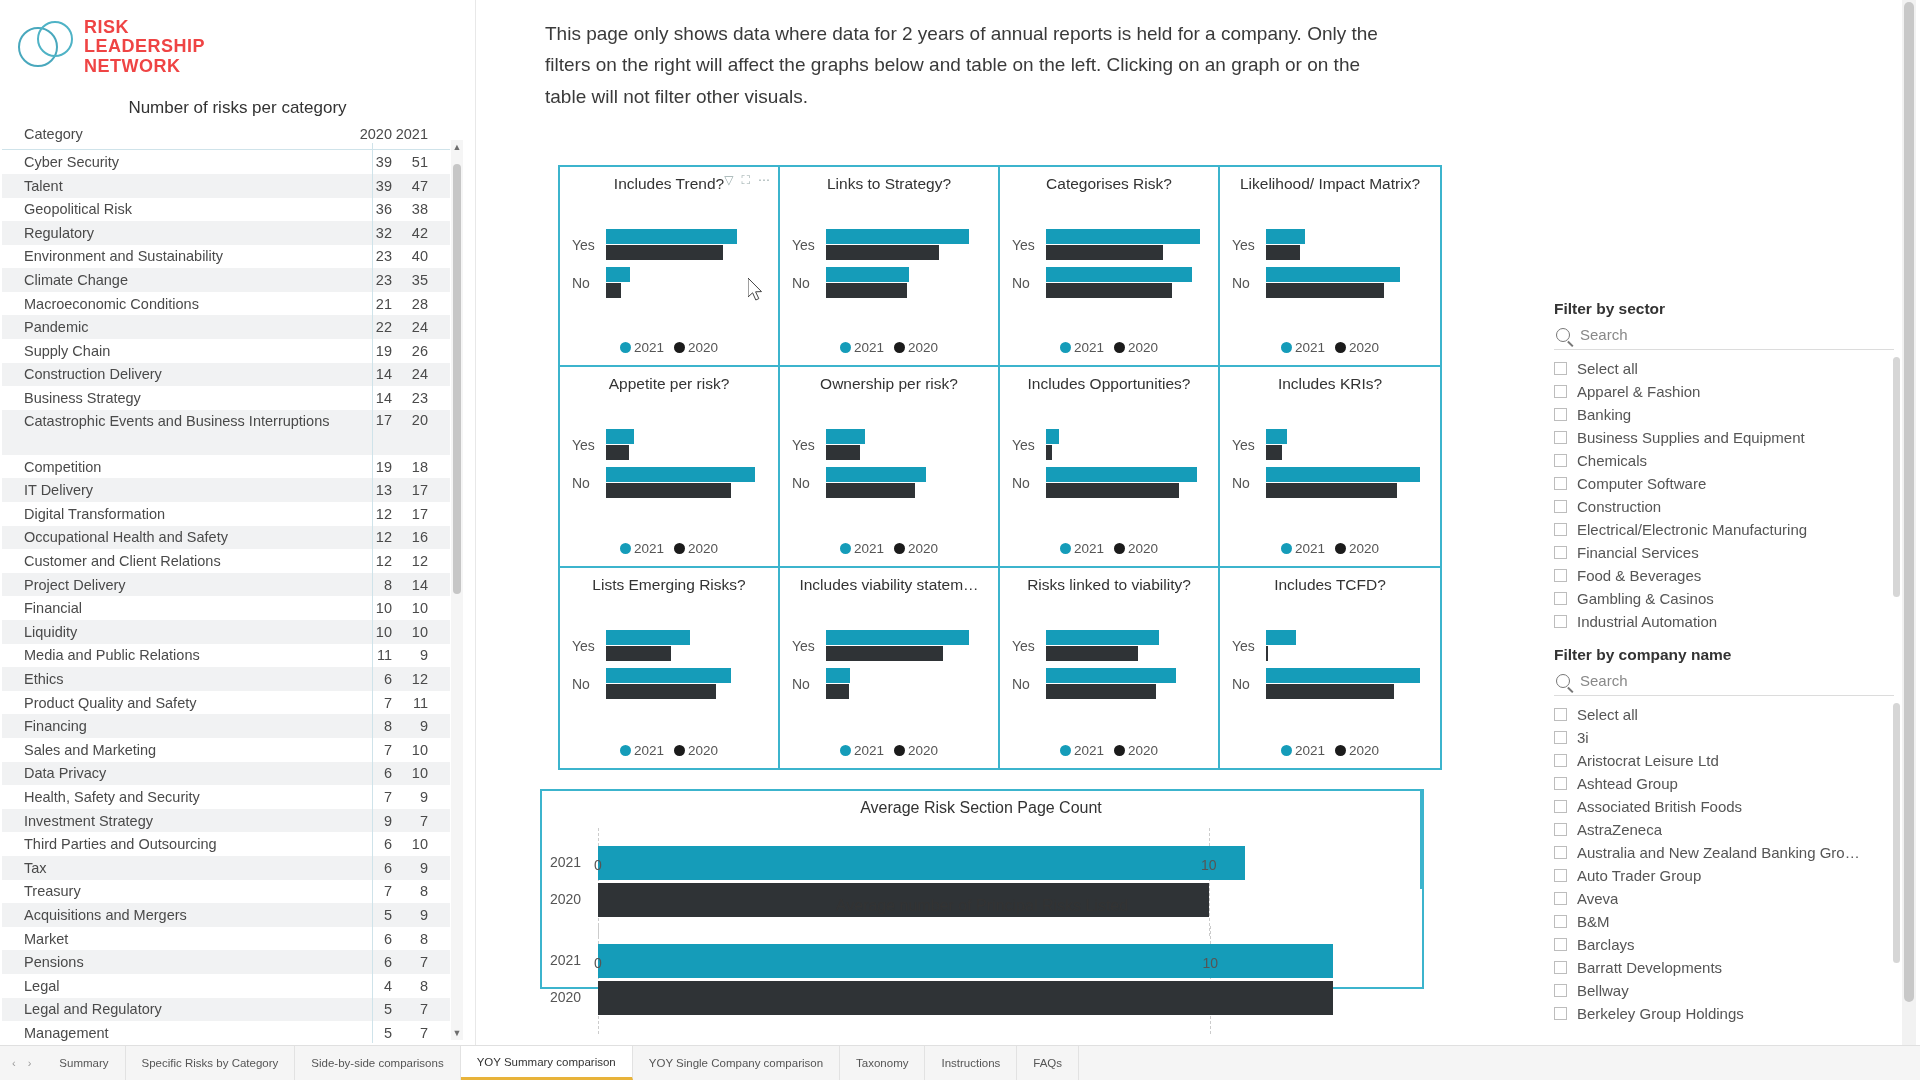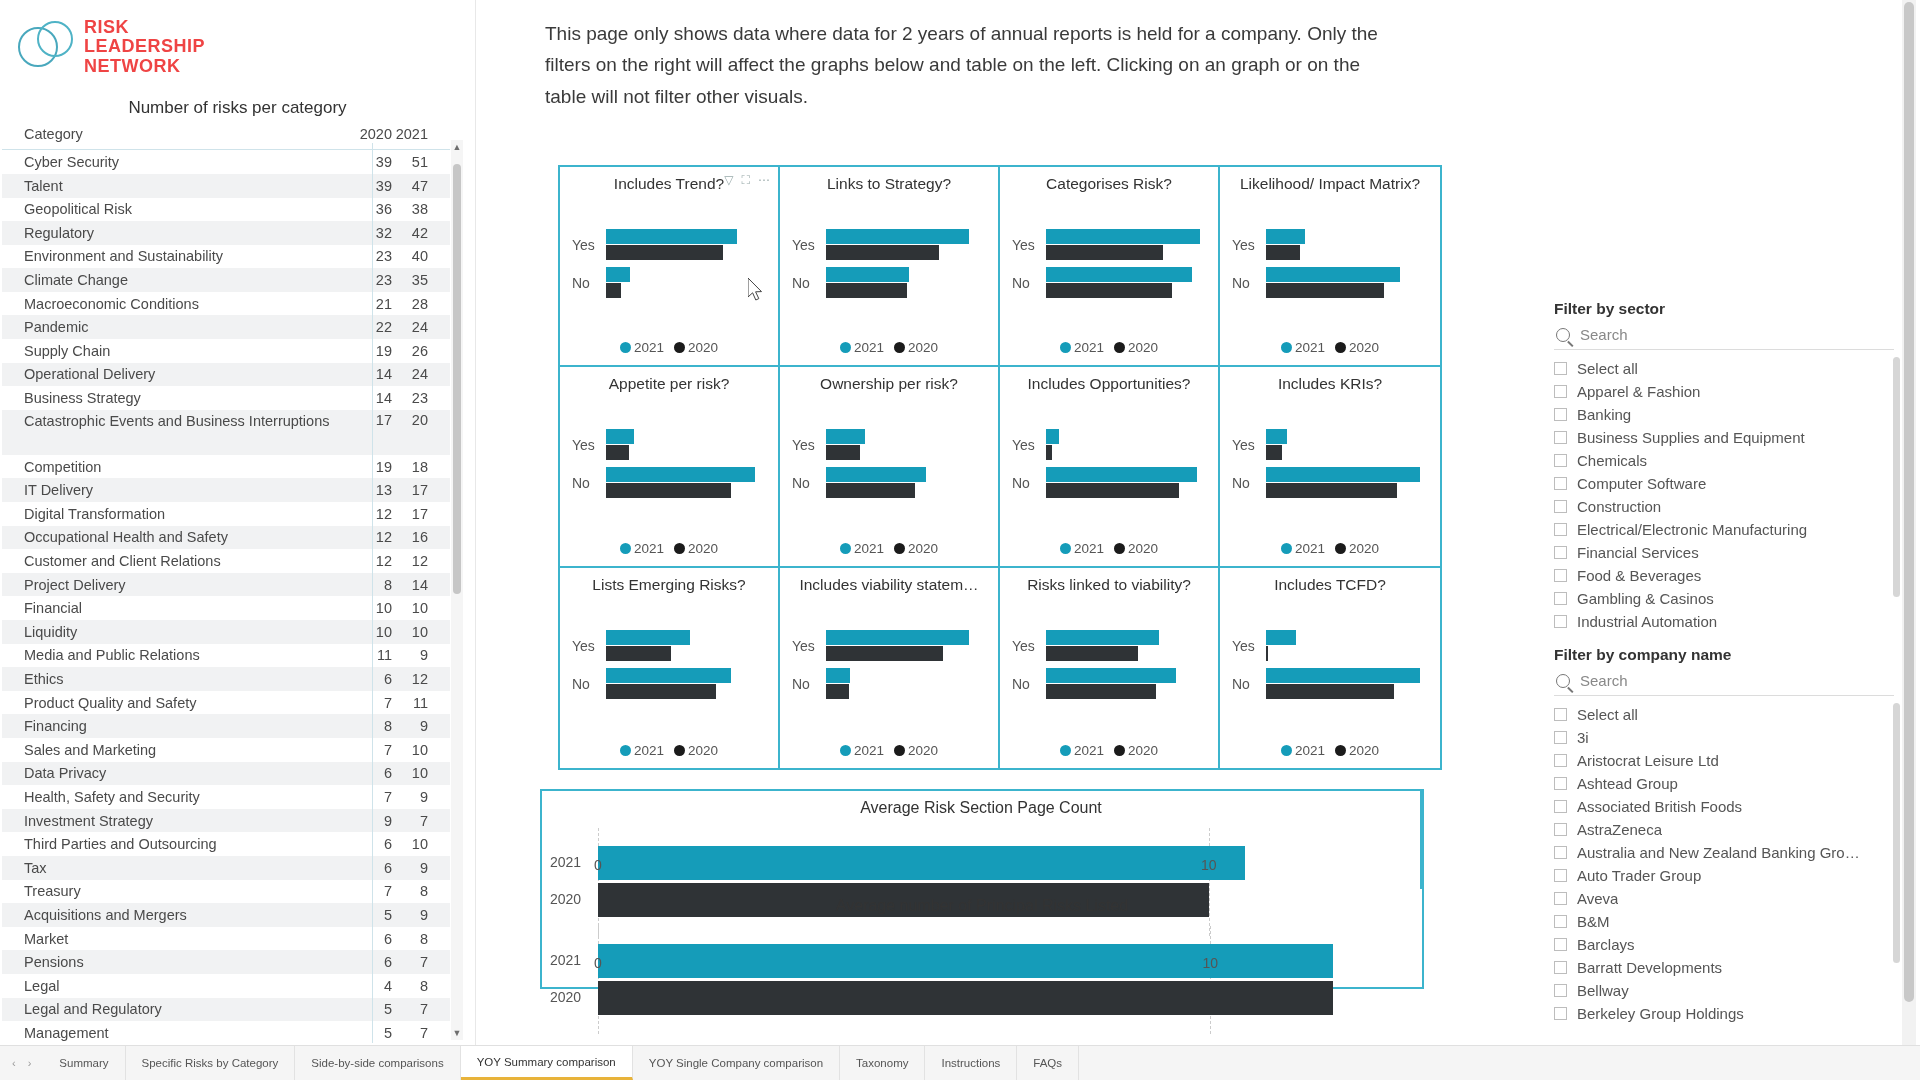--- a/index.html
+++ b/index.html
@@ -212,21 +212,21 @@
           <div class="c-cat">Pandemic</div>
           <div class="c-num">22</div>
           <div class="c-num last">24</div>
         </div>
         <div class="trow">
           <div class="c-cat">Supply Chain</div>
           <div class="c-num">19</div>
           <div class="c-num last">26</div>
         </div>
         <div class="trow alt">
-          <div class="c-cat">Operational Delivery</div>
+          <div class="c-cat">Construction Delivery</div>
           <div class="c-num">14</div>
           <div class="c-num last">24</div>
         </div>
         <div class="trow">
           <div class="c-cat">Business Strategy</div>
           <div class="c-num">14</div>
           <div class="c-num last">23</div>
         </div>
         <div class="trow alt tall">
           <div class="c-cat">Catastrophic Events and Business Interruptions</div>

